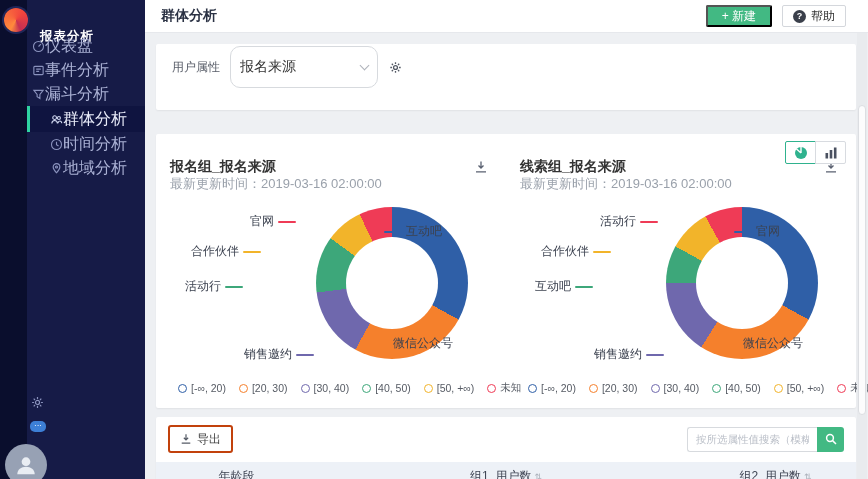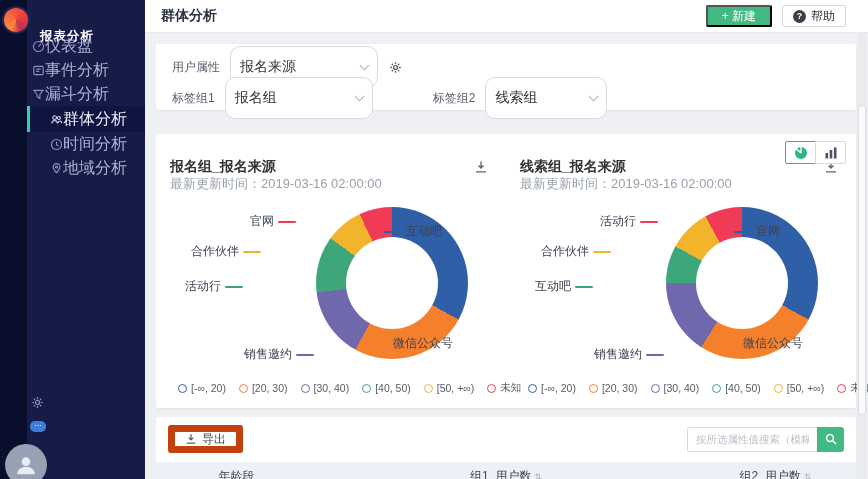--- a/index.html
+++ b/index.html
@@ -77,21 +77,21 @@
   .s2{left:74px;top:149px;}
   .s3{left:15px;top:81px;}
   .s4{left:21px;top:46px;}
   .s5{left:80px;top:16px;}
   .legend{display:flex;gap:13px;margin-top:12px;padding-left:8px;flex-wrap:nowrap;}
   .legend-item{display:flex;align-items:center;gap:4px;font-size:10.5px;color:#565b64;cursor:pointer;white-space:nowrap;}
   .ring{width:7px;height:7px;border-radius:50%;border:1.6px solid #999;box-sizing:content-box;background:#fff;}
   
   .table-card{padding-top:8px;height:120px;}
   .ttools{display:flex;align-items:center;padding:0 12px 9px 12px;}
-  .btn-export{display:flex;align-items:center;gap:5px;height:28px;padding:0 10px;border:7px solid #c2410c;
+  .btn-export{display:flex;align-items:center;gap:5px;height:28px;padding:0 10px;border:2px solid #c2410c;
               border-radius:3px;font-size:12px;color:#444;background:#fff;box-sizing:border-box;cursor:pointer;}
   .search{display:flex;}
   .search input{width:130px;height:25px;border:1px solid #d7dade;border-right:none;border-radius:3px 0 0 3px;
                 padding:0 8px;font-size:11px;color:#333;outline:none;box-sizing:border-box;}
   .search input::placeholder{color:#b9bec7;font-size:10.5px;}
   .btn-search{width:27px;height:25px;background:#42b983;border:none;border-radius:0 3px 3px 0;
               display:flex;align-items:center;justify-content:center;cursor:pointer;}
   table{width:100%;border-collapse:collapse;}
   thead tr{background:#edf1f7;}
   th{height:26px;font-size:12px;color:#3f4554;font-weight:normal;text-align:center;}
@@ -204,32 +204,20 @@
         <div class="select w1">
           <span>报名来源</span>
           <span class="chev"></span>
         </div>
         <span class="gear-btn">
           <svg width="13" height="13" viewBox="0 0 14 14" fill="none" stroke="currentColor" stroke-width="1.4">
               <circle cx="7" cy="7" r="2.1"></circle>
               <path d="M7 1.4v1.8M7 10.8v1.8M1.4 7h1.8M10.8 7h1.8M3 3l1.3 1.3M9.7 9.7L11 11M11 3L9.7 4.3M4.3 9.7L3 11"></path>
             </svg>
         </span>
-      </div>
-      <div class="frow">
-        <span class="flabel">标签组1</span>
-        <div class="select w1">
-          <span>报名组</span>
-          <span class="chev"></span>
-        </div>
-        <span class="flabel g2">标签组2</span>
-        <div class="select w2">
-          <span>线索组</span>
-          <span class="chev"></span>
-        </div>
       </div>
     </section>
 
     <section class="card chart-card">
       <div class="toggle">
         <span class="tbtn sel">
           <svg width="14" height="14" viewBox="0 0 14 14">
               <circle cx="7" cy="7" r="6" fill="#2fb28e"></circle>
               <path d="M7 7V.6M7 7L2.3 2.7" stroke="#fff" stroke-width="1.4" fill="none"></path>
             </svg>

